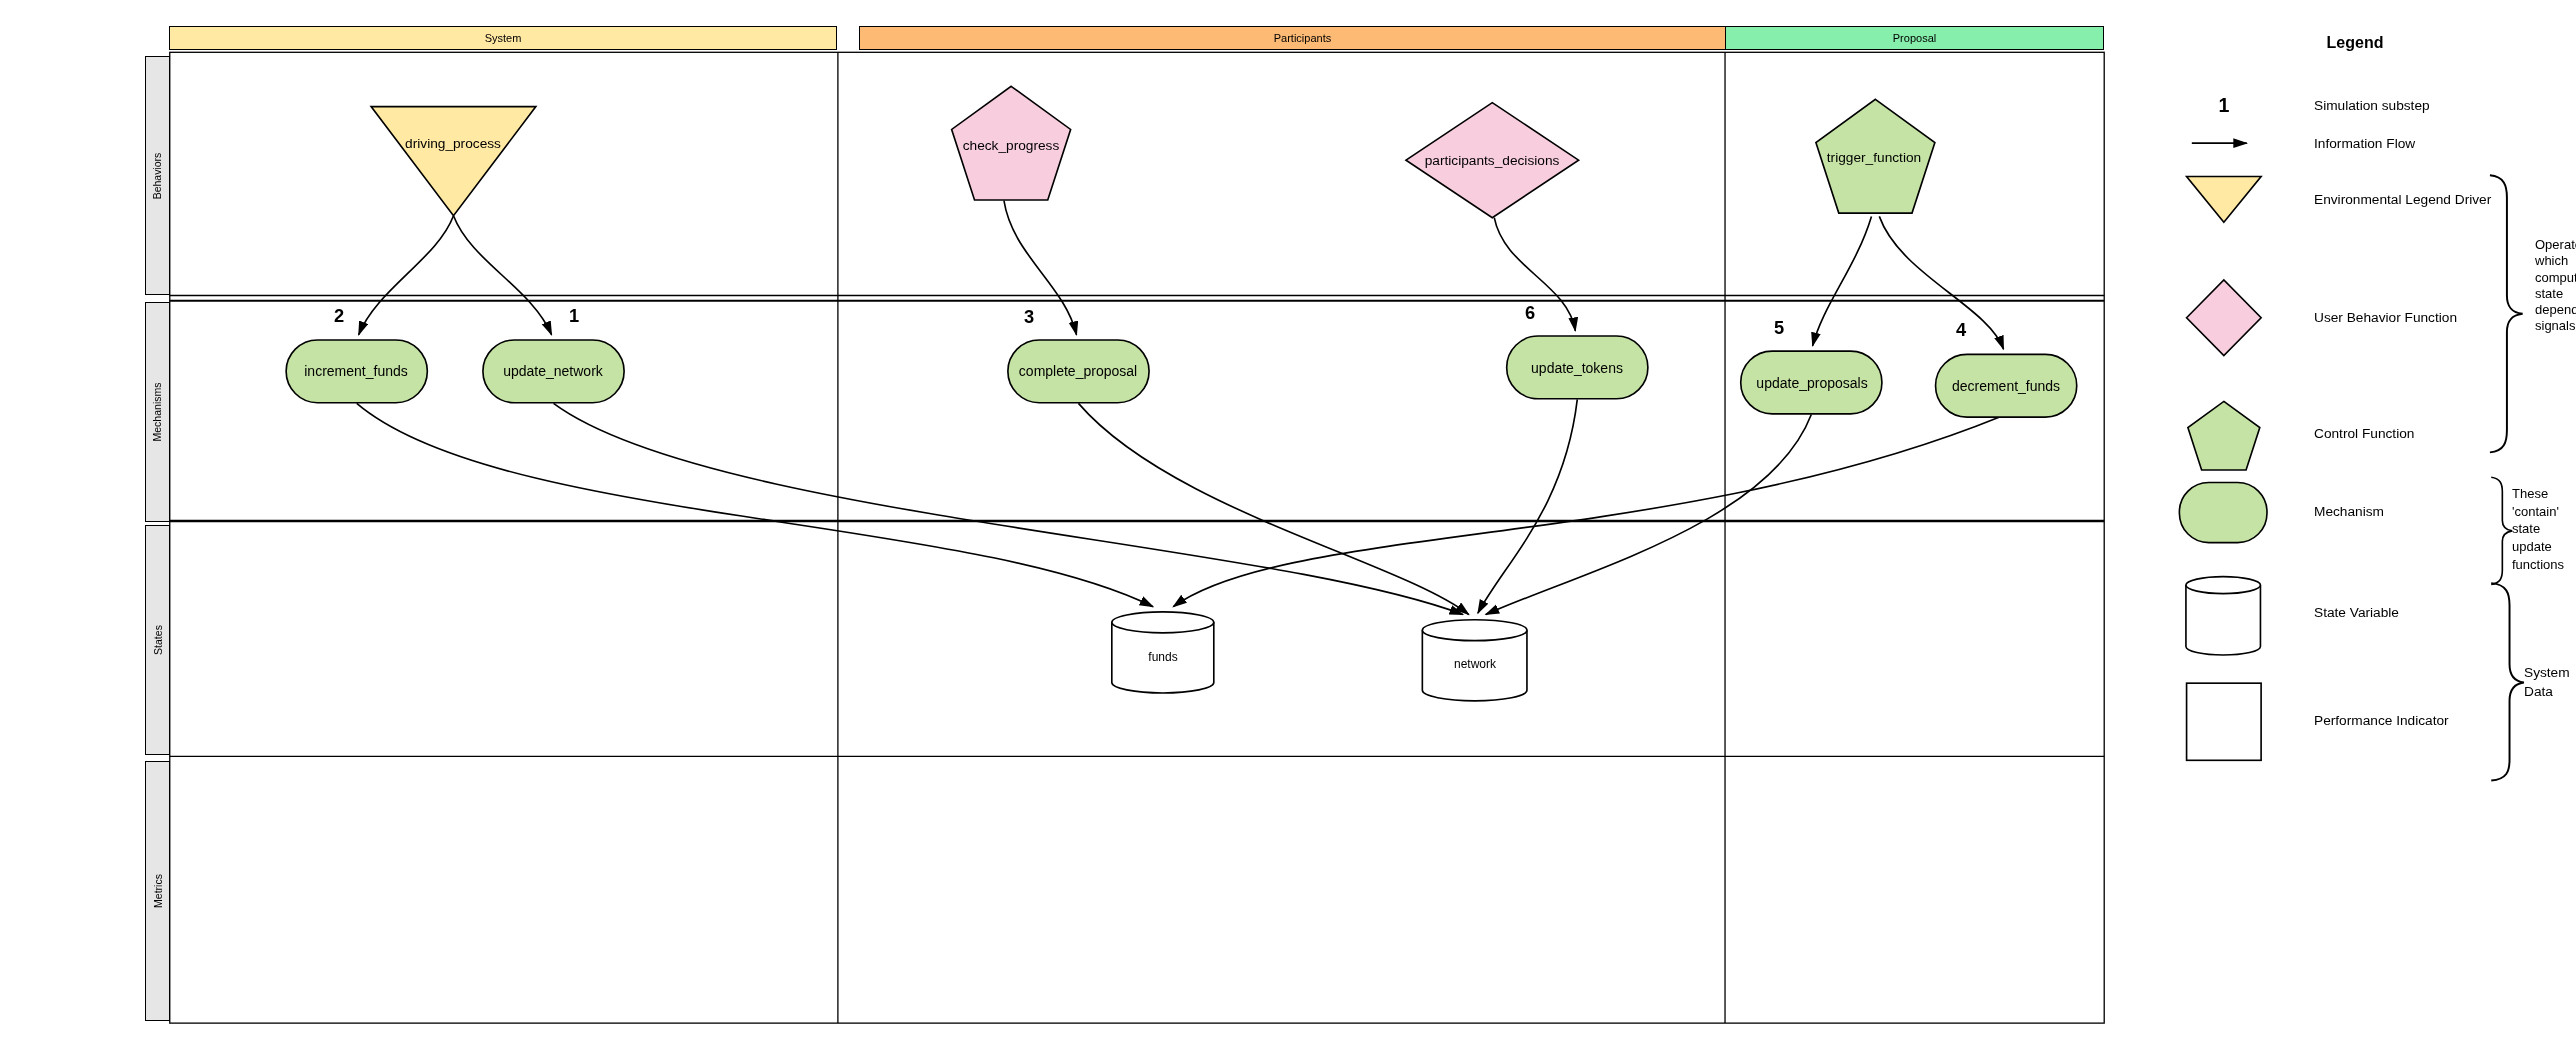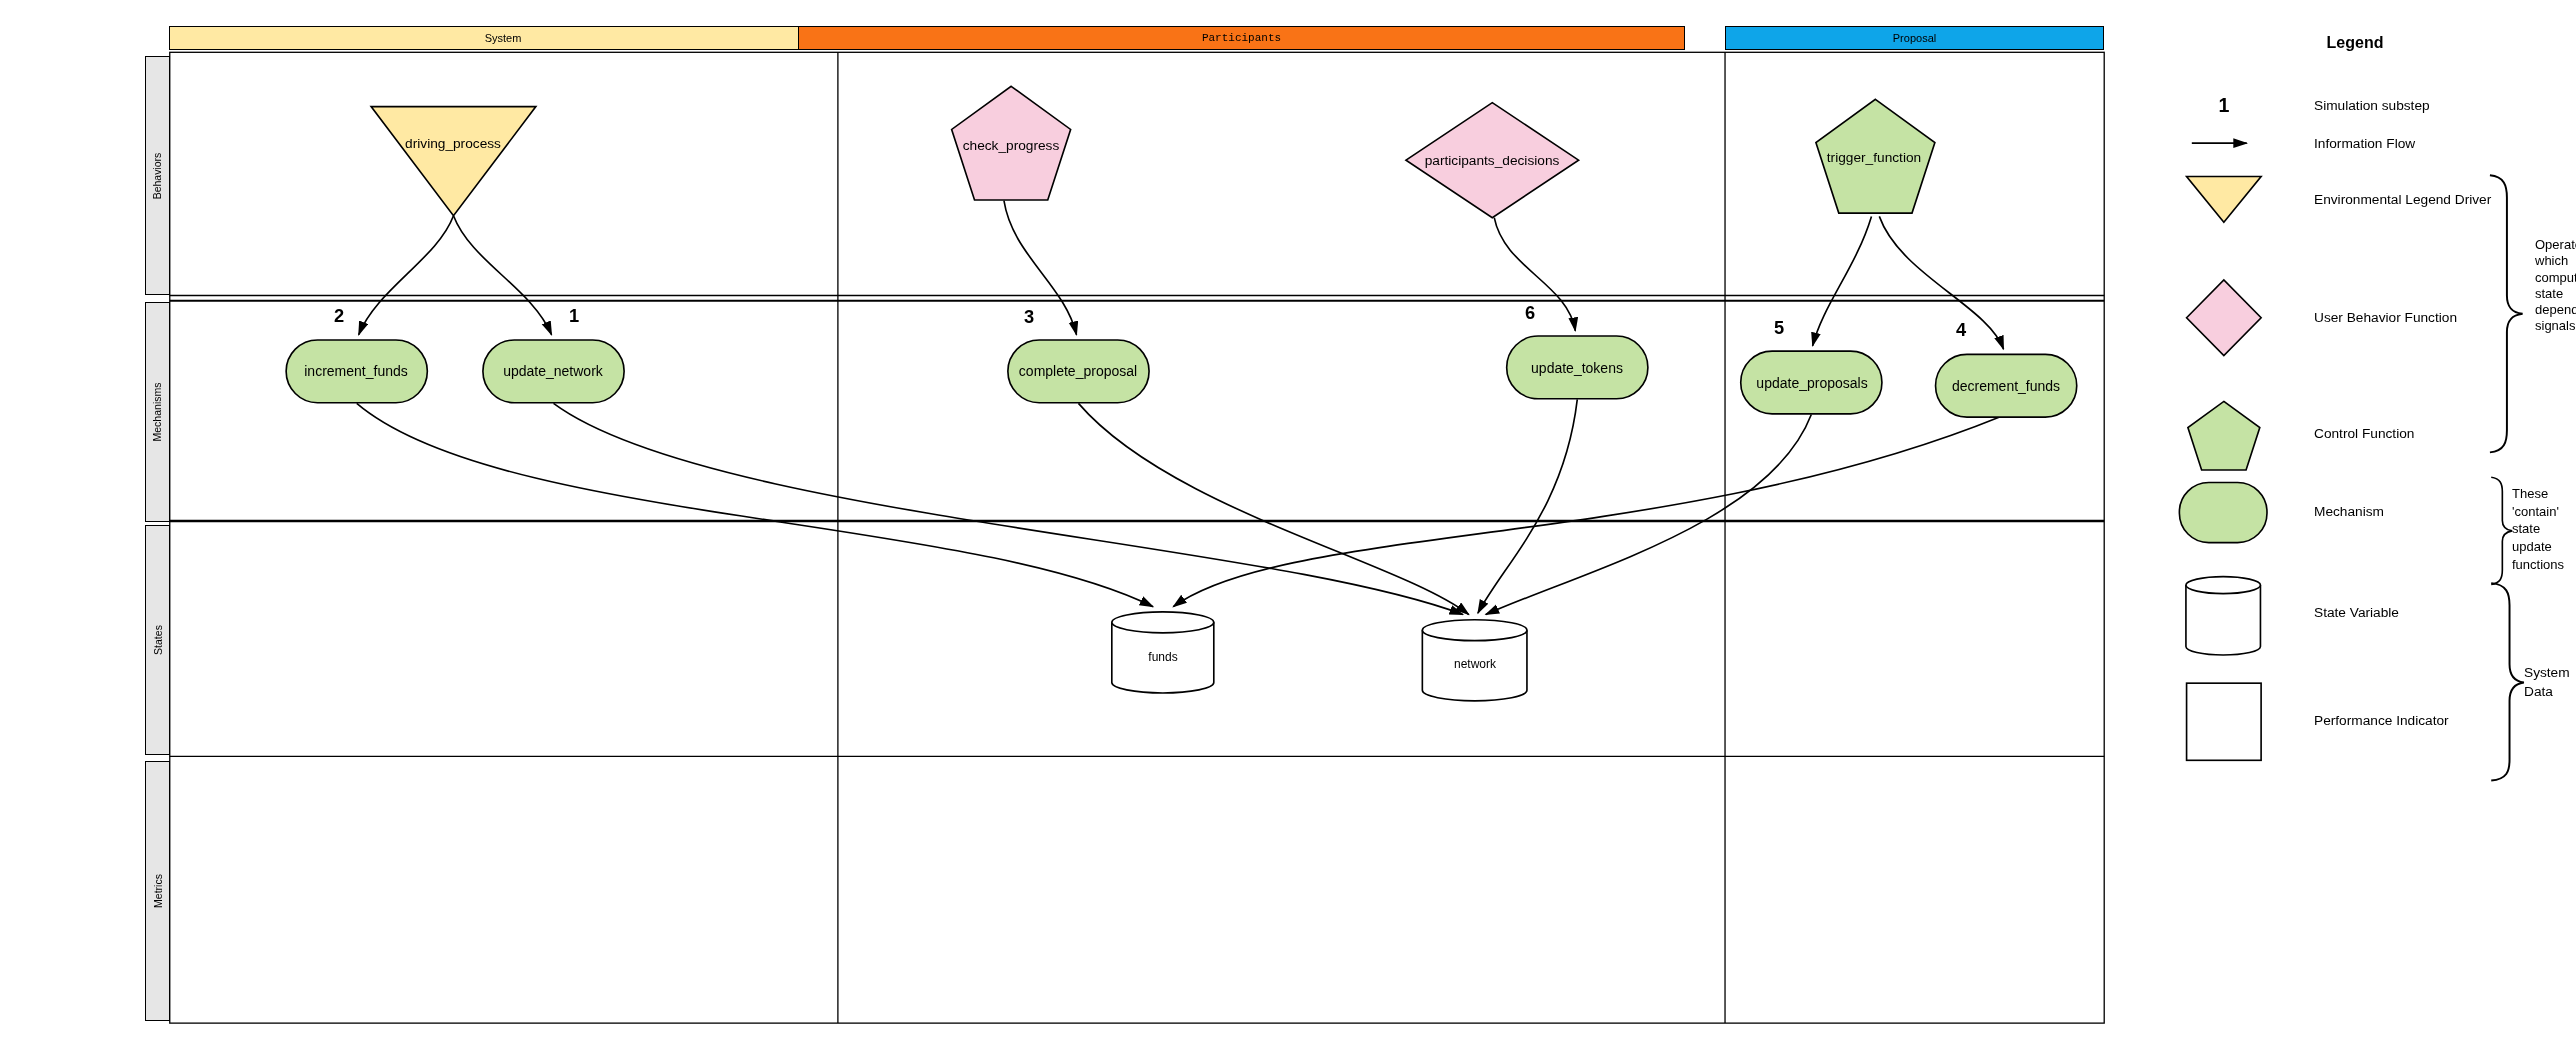--- a/index.html
+++ b/index.html
@@ -5,22 +5,22 @@
   html,body{margin:0;padding:0;background:#fff;}
   body{width:2576px;height:1046px;overflow:hidden;position:relative;
        font-family:"Liberation Sans",sans-serif;color:#000;}
   .stage{position:absolute;left:0;top:0;width:2364px;height:1046px;}
   svg.layer{position:absolute;left:0;top:0;}
 
   
   .hdr{position:absolute;top:26px;height:23.5px;border:1.3px solid #000;box-sizing:border-box;
        display:flex;align-items:center;justify-content:center;font-size:11px;}
   .hdr-system{left:169px;width:668px;background:#FFE9A3;}
-  .hdr-participants{left:798px;width:887px;background:#f97316;font-family:Liberation Mono, monospace;}
-  .hdr-proposal{left:1725px;width:379px;background:#0ea5e9;}
+  .hdr-participants{left:859px;width:887px;background:#fdba74;}
+  .hdr-proposal{left:1725px;width:379px;background:#86efac;}
 
   
   .lane{position:absolute;left:145px;width:25px;background:#E6E6E6;border:1.3px solid #000;
         box-sizing:border-box;display:flex;align-items:center;justify-content:center;}
   .lane span{transform:rotate(-90deg);white-space:nowrap;font-size:10.5px;}
   .lane-behaviors{top:56px;height:239px;}
   .lane-mechanisms{top:302px;height:220px;}
   .lane-states{top:525px;height:230px;}
   .lane-metrics{top:761px;height:260px;}
 

